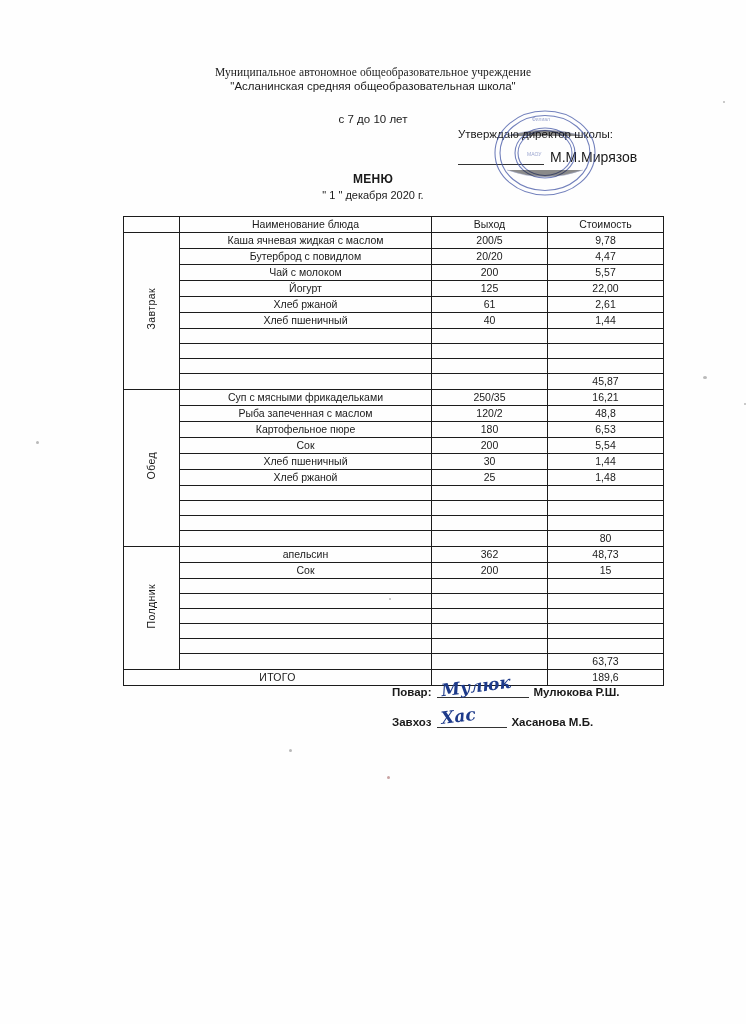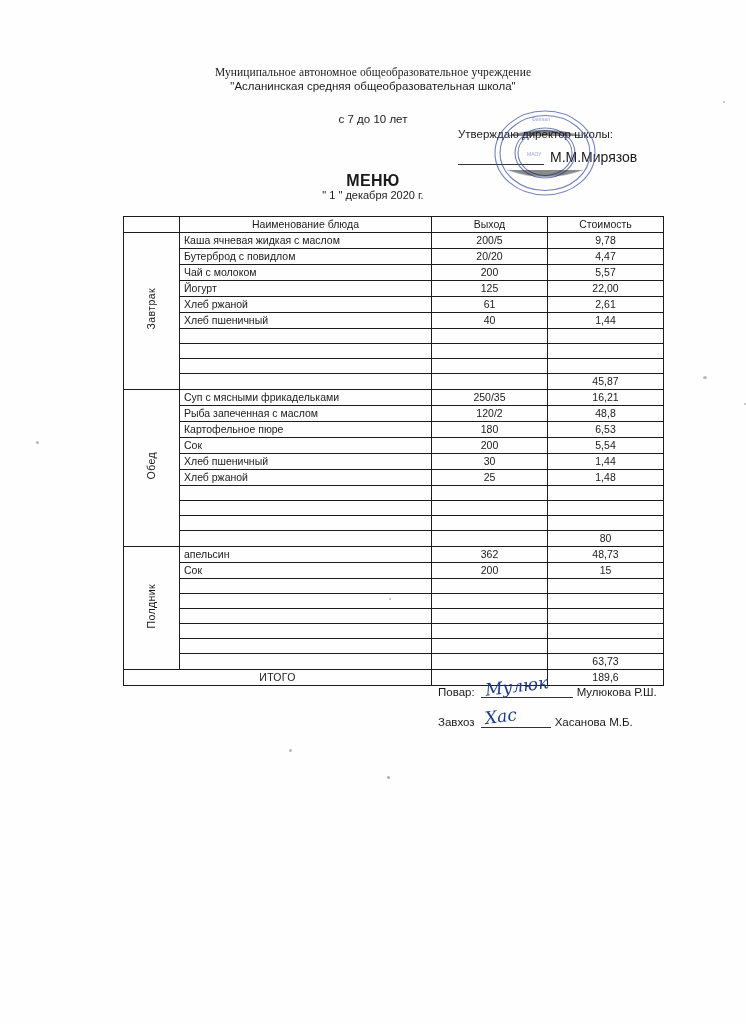--- a/index.html
+++ b/index.html
@@ -69,21 +69,21 @@
     margin-left: 6px;
     font-size: 14px;
   }
 
   .menu-title {
     position: absolute;
     top: 172px;
     left: 0;
     width: 746px;
     text-align: center;
-    font-size: 16px;
+    font-size: 12px;
     font-weight: bold;
     letter-spacing: 0.3px;
   }
   .menu-date {
     position: absolute;
     top: 189px;
     left: 0;
     width: 746px;
     text-align: center;
     font-size: 11px;
@@ -138,43 +138,44 @@
     vertical-align: middle;
     position: relative;
   }
   .meal-rot {
     writing-mode: vertical-rl;
     transform: rotate(180deg);
     display: inline-block;
     font-size: 10.5px;
     letter-spacing: 0.4px;
   }
-  td.name { text-align: left; padding-left: 5px; }
+  td.name { text-align: center; padding-left: 5px; }
   td.num  { text-align: center; }
   td.total-val { text-align: center; font-weight: bold; }
   td.empty { height: 15px; }
 
   .itogo-row td {
     text-align: center;
     font-weight: normal;
     height: 17px;
     line-height: 17px;
   }
   .itogo-row td.label { font-weight: normal; letter-spacing: 0.3px; }
   .itogo-row td.sum { font-weight: normal; }
 
   
   .blk-sep td { border-top: 2px solid #1c1c1c; }
 
   
   .sign-area {
     position: absolute;
     top: 684px;
-    left: 438px;
+    left: 392px;
     font-size: 11.5px;
+    font-weight: bold;
   }
   .sign-row {
     display: flex;
     align-items: flex-end;
     margin-bottom: 16px;
     position: relative;
   }
   .sign-label { white-space: nowrap; }
   .sign-rule {
     width: 92px;

